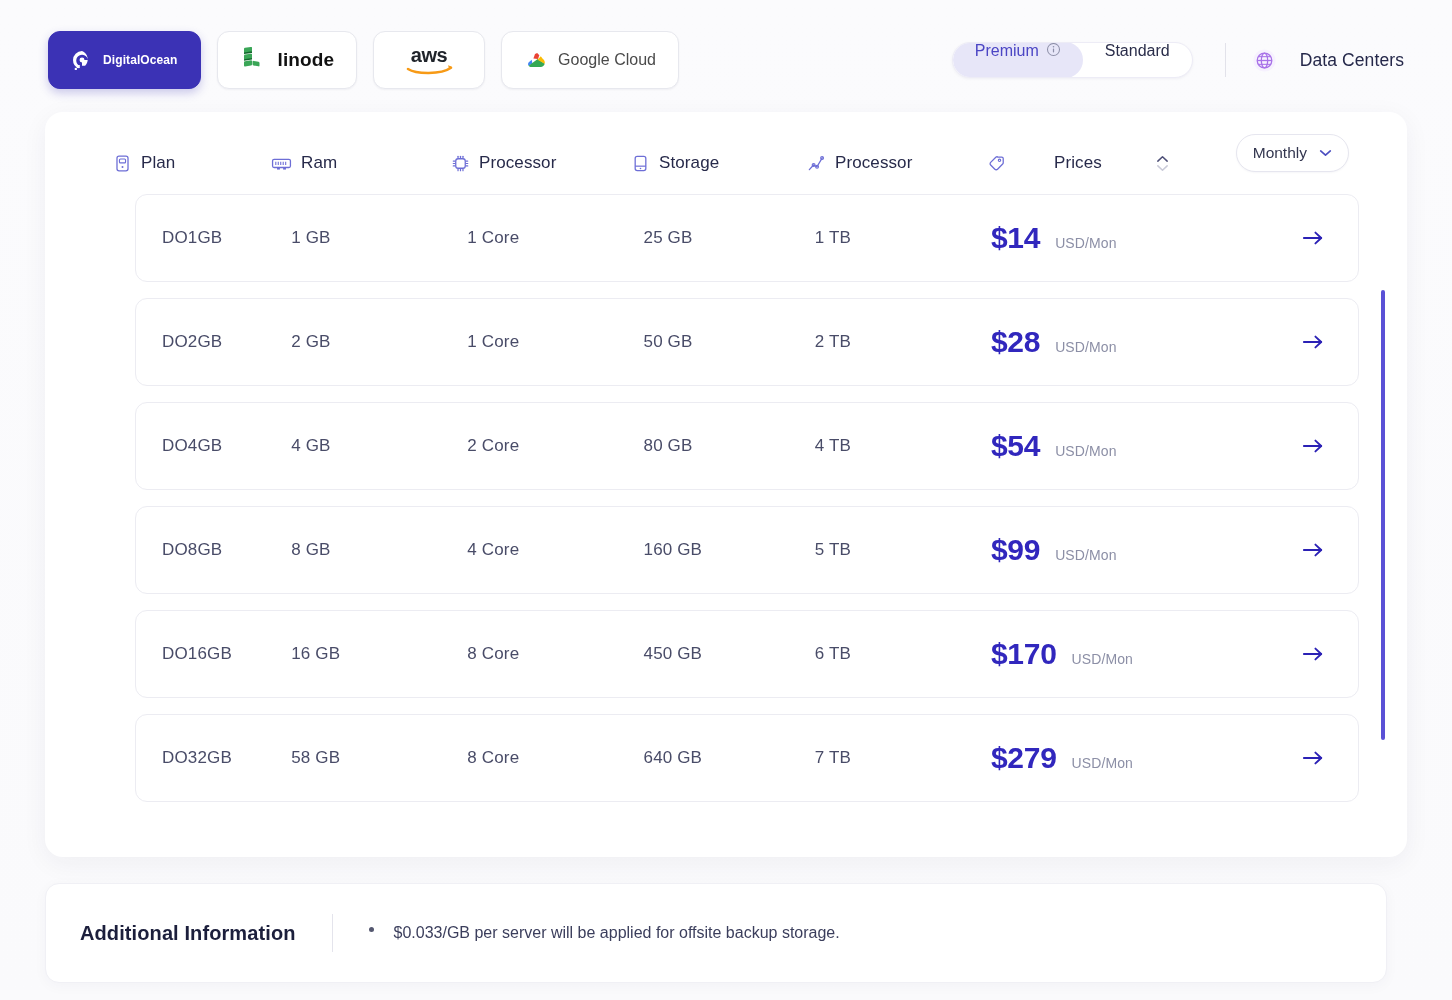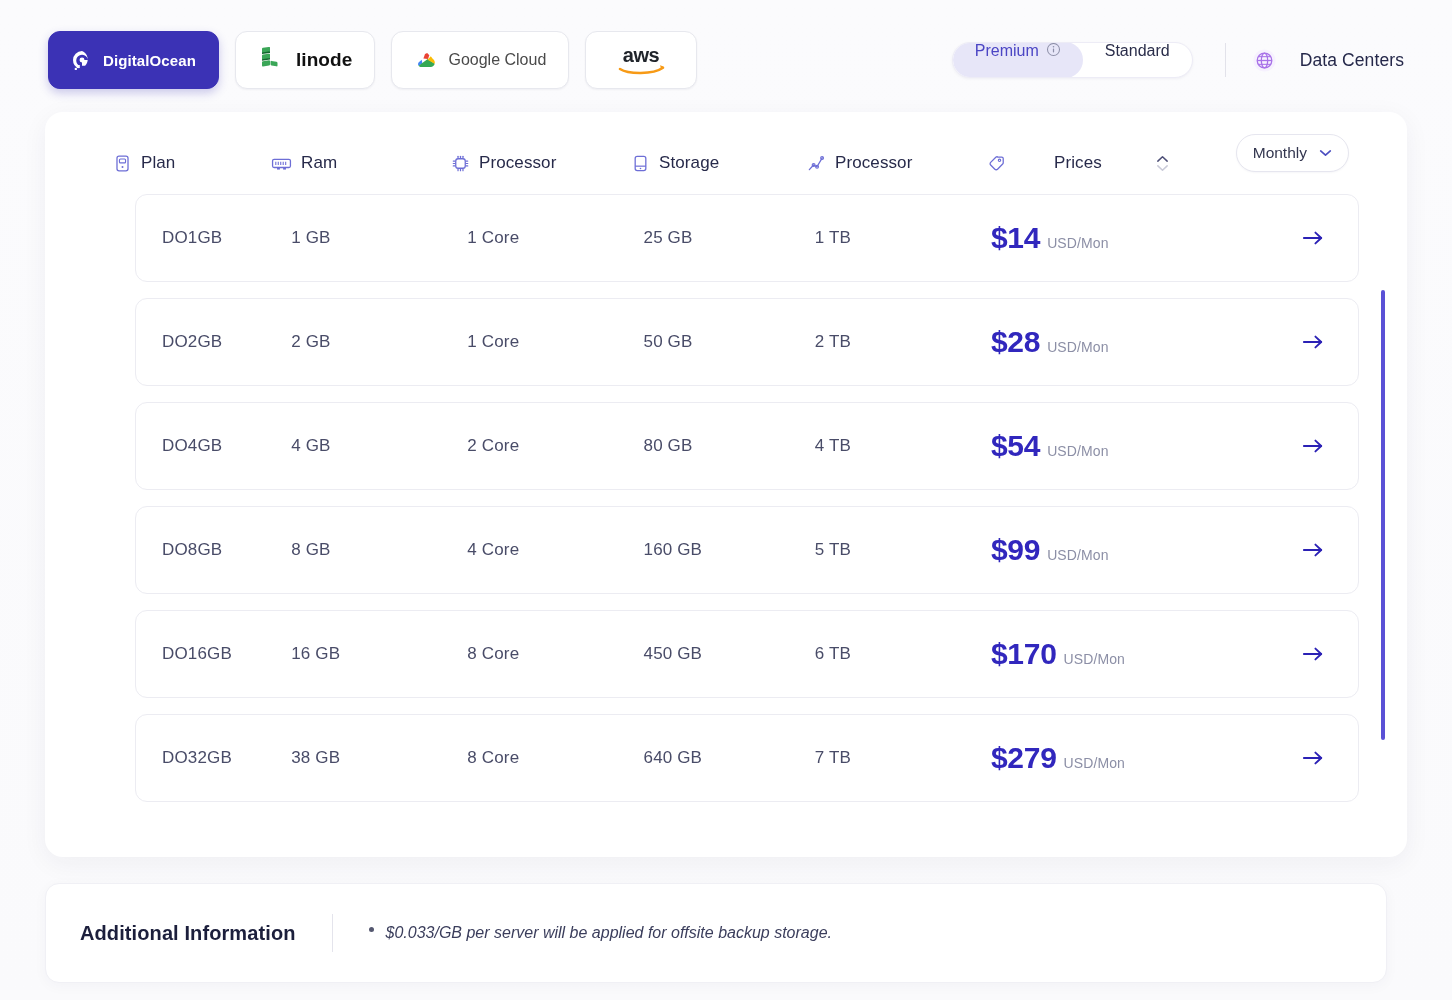--- a/index.html
+++ b/index.html
@@ -48,21 +48,21 @@
     padding: 0 22px;
     cursor: pointer;
     user-select: none;
   }
   .provider-tab.active {
     background: #3b32b5;
     border-color: #3b32b5;
     box-shadow: 0 4px 10px rgba(59, 50, 181, .25);
   }
   .provider-tab .ptab-label {
-    font-size: 15px;
+    font-size: 12px;
     font-weight: 700;
     letter-spacing: .1px;
     color: #1f2240;
     white-space: nowrap;
   }
   .provider-tab.active .ptab-label { color: #ffffff; }
   .ptab-label.vultr {
     color: #2f7fd8;
     font-weight: 500;
     font-size: 20px;
@@ -219,21 +219,21 @@
     font-size: 17px;
     color: #494c68;
     letter-spacing: .15px;
     padding-left: 0;
   }
   .row .c-plan { padding-left: 26px; }
 
   .price-cell {
     display: flex;
     align-items: baseline;
-    gap: 7px;
+    gap: 15px;
   }
   .price-amount {
     font-size: 30px;
     font-weight: 700;
     color: #3127bd;
     letter-spacing: -.3px;
   }
   .price-unit {
     font-size: 14px;
     color: #8c8fa6;
@@ -287,23 +287,22 @@
   .addinfo-sep {
     width: 1px;
     height: 38px;
     background: #e4e4ec;
     margin: 0 36px;
   }
   .addinfo-list { display: flex; flex-direction: column; gap: 6px; }
   .addinfo-item {
     display: flex;
     align-items: center;
-    gap: 12px;
+    gap: 20px;
     font-size: 16px;
-    font-style: italic;
     color: #3b3e5c;
   }
   .bullet {
     width: 5px; height: 5px; border-radius: 50%;
     background: #54576f; flex: none; transform: translateY(-4px);
   }
 </style>
 </head>
 <body>
 
@@ -337,39 +336,39 @@
             <g fill="#12662c">
               <rect x="4" y="6" width="8" height="1.6" transform="skewY(-8)"></rect>
               <rect x="4" y="12.7" width="8" height="1.6" transform="skewY(-8)"></rect>
             </g>
           </svg>
         </span>
         <span class="ptab-label linode">linode</span>
       </div>
 
       <div class="provider-tab">
+        <span class="logo" style="flex-direction:column;">
+          <svg width="58" height="36" viewBox="0 0 58 36" aria-hidden="true">
+            <text x="29" y="20" text-anchor="middle" font-family="&quot;Liberation Sans&quot;, sans-serif" font-size="20" font-weight="700" fill="#20242b" letter-spacing="-0.5">aws</text>
+            <path d="M8 27c8 5.2 33 5.8 43-1.2" stroke="#f79a16" stroke-width="2.6" fill="none" stroke-linecap="round"></path>
+            <path d="M48 23.3l3.6 1.1-2.2 3.2z" fill="#f79a16"></path>
+          </svg>
+        </span>
+      </div>
+
+      <div class="provider-tab">
         <span class="logo">
           <svg width="24" height="20" viewBox="0 0 24 20" aria-hidden="true">
             <path d="M13.2 3.1l2.1 2.1-1.3 3.9-4.6-.6 1.6-4.6z" fill="#ea4335"></path>
             <path d="M4.8 12.3c-.9.9-1 2.5-.2 3.5l3.8-2.3-.7-3.7-2.9 2.5z" fill="#4285f4"></path>
             <path d="M4.6 15.8c.6.8 1.6 1.2 2.6 1.2h9.5c1.9 0 3.6-1.3 4-3.2l-7-4.7-9.1 6.7z" fill="#34a853"></path>
             <path d="M16.8 6.3l-3.3 3.4 7.2 4.1c.5-1.9-.3-4-2-5.1l-1.9-2.4z" fill="#fbbc05"></path>
           </svg>
         </span>
         <span class="ptab-label gcloud">Google Cloud</span>
-      </div>
-
-      <div class="provider-tab">
-        <span class="logo" style="flex-direction:column;">
-          <svg width="58" height="36" viewBox="0 0 58 36" aria-hidden="true">
-            <text x="29" y="20" text-anchor="middle" font-family="&quot;Liberation Sans&quot;, sans-serif" font-size="20" font-weight="700" fill="#20242b" letter-spacing="-0.5">aws</text>
-            <path d="M8 27c8 5.2 33 5.8 43-1.2" stroke="#f79a16" stroke-width="2.6" fill="none" stroke-linecap="round"></path>
-            <path d="M48 23.3l3.6 1.1-2.2 3.2z" fill="#f79a16"></path>
-          </svg>
-        </span>
       </div>
     </div>
 
     <div class="topbar-right">
       <div class="seg-toggle">
         <div class="seg on">
           <span>Premium</span>
           <span style="display:inline-flex;">
             <svg width="15" height="15" viewBox="0 0 16 16" aria-hidden="true">
               <circle cx="8" cy="8" r="6.4" fill="none" stroke="#8d8fa8" stroke-width="1.1"></circle>
@@ -606,21 +605,21 @@
               <svg width="25" height="20" viewBox="0 0 26 20" aria-hidden="true">
                 <line x1="3" y1="10" x2="21" y2="10" stroke="#2b21b5" stroke-width="2" stroke-linecap="round"></line>
                 <path d="M15 4.4L21 10l-6 5.6" fill="none" stroke="#2b21b5" stroke-width="2" stroke-linecap="round" stroke-linejoin="round"></path>
               </svg>
             </span>
           </div>
         </div>
 
         <div class="row">
           <div class="cell c-plan">DO32GB</div>
-          <div class="cell c-ram">38 GB</div>
+          <div class="cell c-ram">58 GB</div>
           <div class="cell c-proc">8 Core</div>
           <div class="cell c-stor">640 GB</div>
           <div class="cell c-band">7 TB</div>
           <div class="cell c-price price-cell">
             <span class="price-amount">$279</span>
             <span class="price-unit">USD/Mon</span>
           </div>
           <div class="cell c-go go-cell">
             <span style="display:inline-flex;">
               <svg width="25" height="20" viewBox="0 0 26 20" aria-hidden="true">

